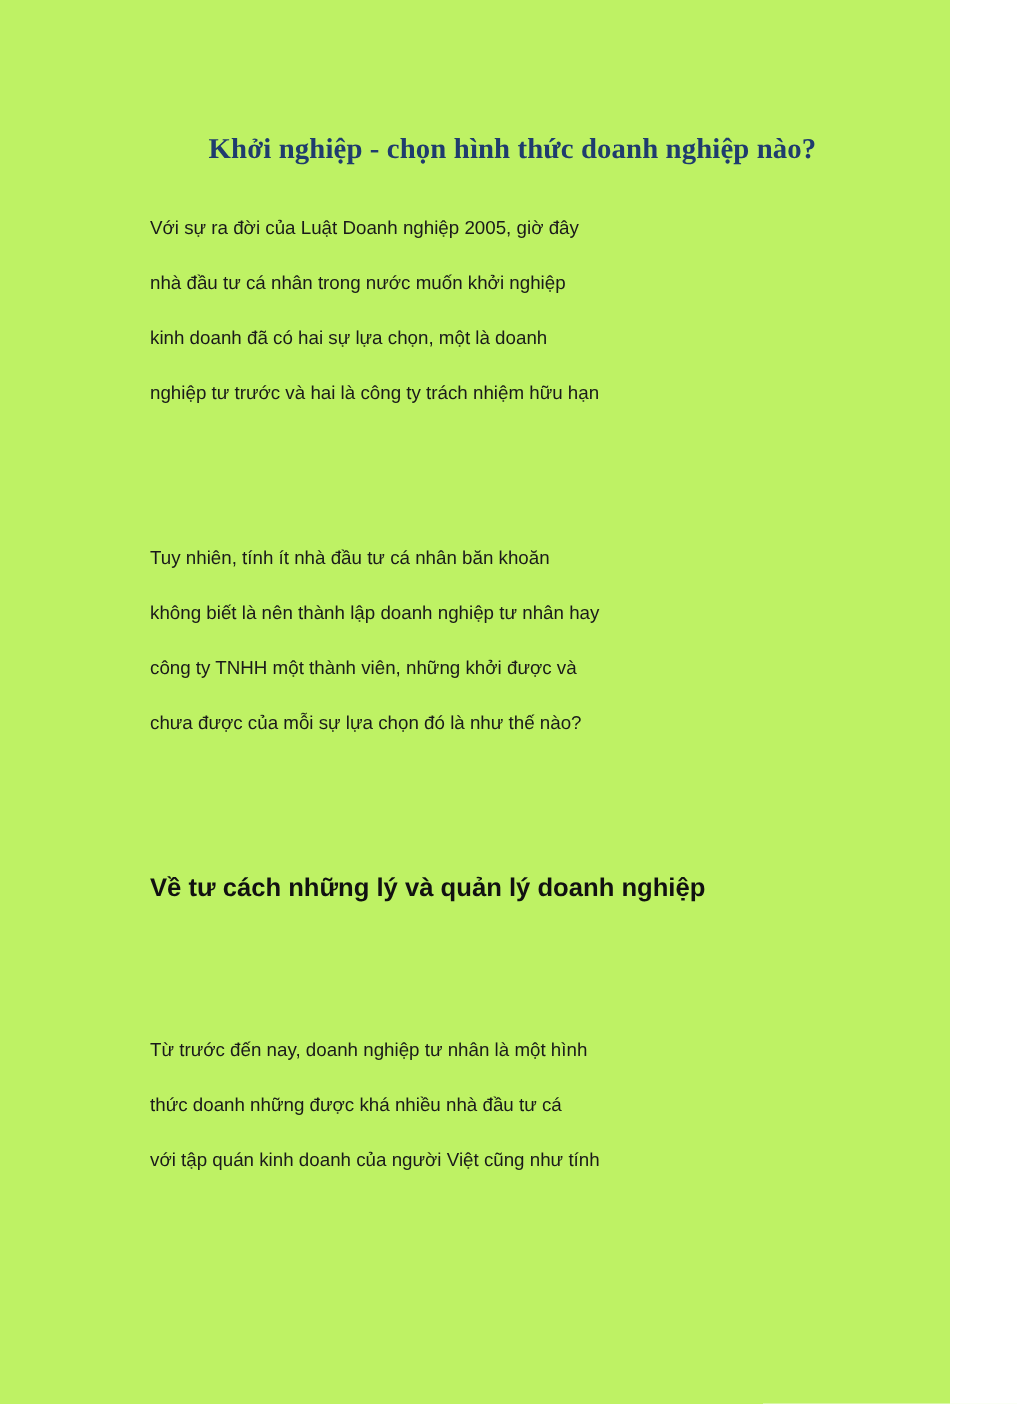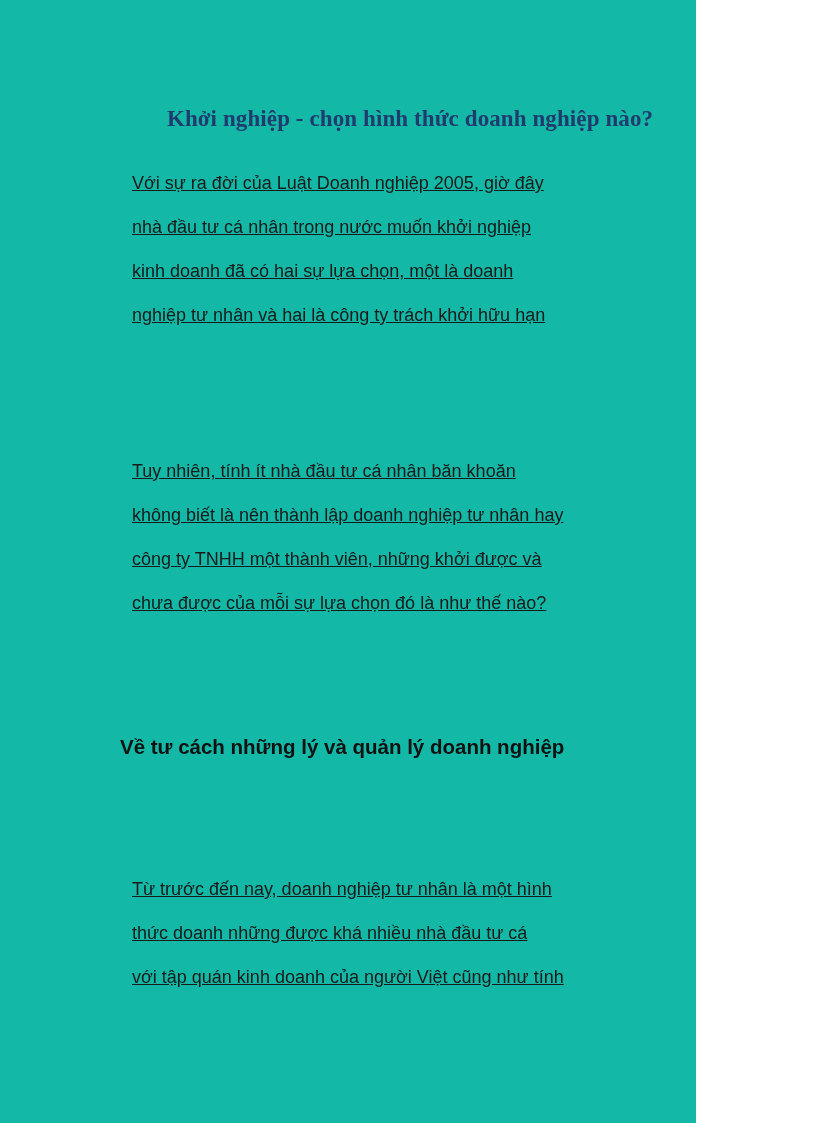--- a/index.html
+++ b/index.html
@@ -3,23 +3,23 @@
 <meta charset="utf-8">
 <style>
   html, body {
     margin: 0;
     padding: 0;
     background: #ffffff;
   }
 
   .page {
     position: relative;
-    width: 696px;
+    width: 760px;
     height: 1123px;
-    background: #14b8a6;
+    background: #bef264;
     overflow: hidden;
     box-sizing: border-box;
   }
 
   .content {
     position: absolute;
     left: 120px;
     top: 104px;
     width: 580px;
   }
@@ -32,26 +32,25 @@
     color: #1f3c6e;
     text-align: center;
     letter-spacing: 0.1px;
     margin: 0 0 27px 0;
     white-space: nowrap;
   }
 
   .para {
     font-family: "Liberation Sans", "DejaVu Sans", sans-serif;
     font-weight: normal;
-    font-size: 18px;
+    font-size: 15px;
     line-height: 44px;
     color: #1a1a1a;
     text-align: left;
-    margin: 12px;
-    text-decoration: underline;
+    margin: 0;
   }
 
   .para .line {
     display: block;
     white-space: nowrap;
   }
 
   .subhead {
     font-family: "Liberation Sans", "DejaVu Sans", sans-serif;
     font-weight: bold;
@@ -75,21 +74,21 @@
 
 <div class="page">
   <div class="content">
 
     <h1 class="doc-title">Khởi nghiệp - chọn hình thức doanh nghiệp nào?</h1>
 
     <p class="para">
       <span class="line">Với sự ra đời của Luật Doanh nghiệp 2005, giờ đây</span>
       <span class="line">nhà đầu tư cá nhân trong nước muốn khởi nghiệp</span>
       <span class="line">kinh doanh đã có hai sự lựa chọn, một là doanh</span>
-      <span class="line">nghiệp tư nhân và hai là công ty trách khởi hữu hạn</span>
+      <span class="line">nghiệp tư trước và hai là công ty trách nhiệm hữu hạn</span>
     </p>
 
     <div class="block-gap"></div>
 
     <p class="para">
       <span class="line">Tuy nhiên, tính ít nhà đầu tư cá nhân băn khoăn</span>
       <span class="line">không biết là nên thành lập doanh nghiệp tư nhân hay</span>
       <span class="line">công ty TNHH một thành viên, những khởi được và</span>
       <span class="line">chưa được của mỗi sự lựa chọn đó là như thế nào?</span>
     </p>

